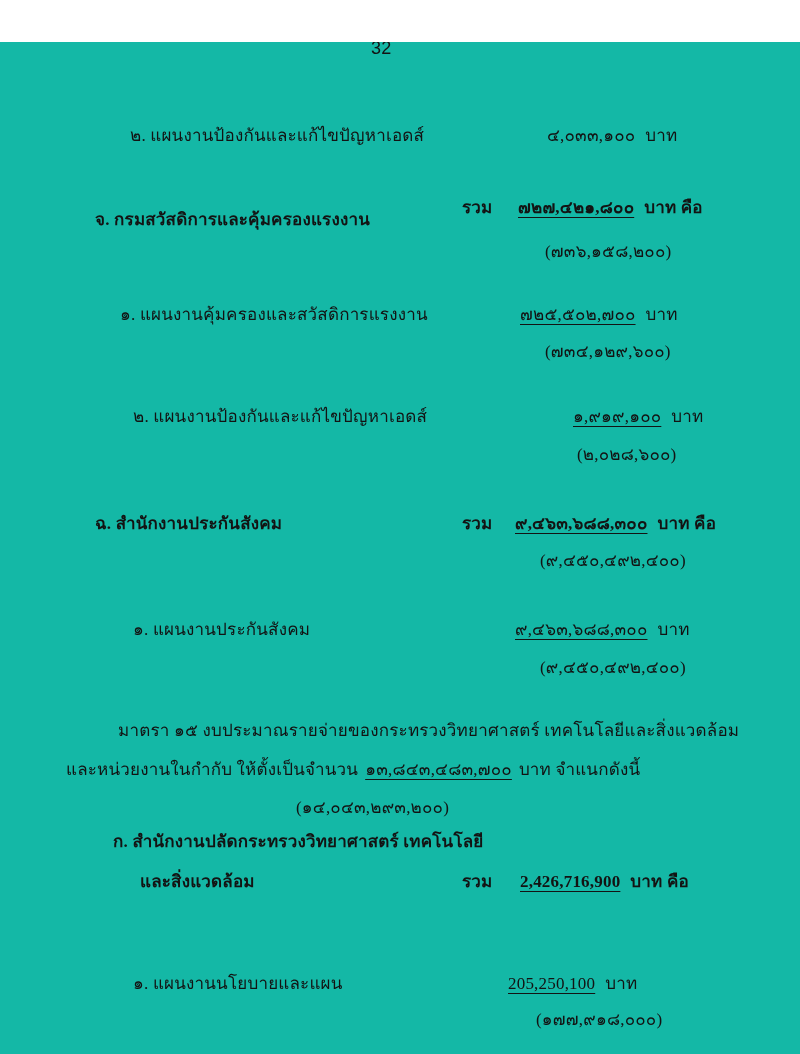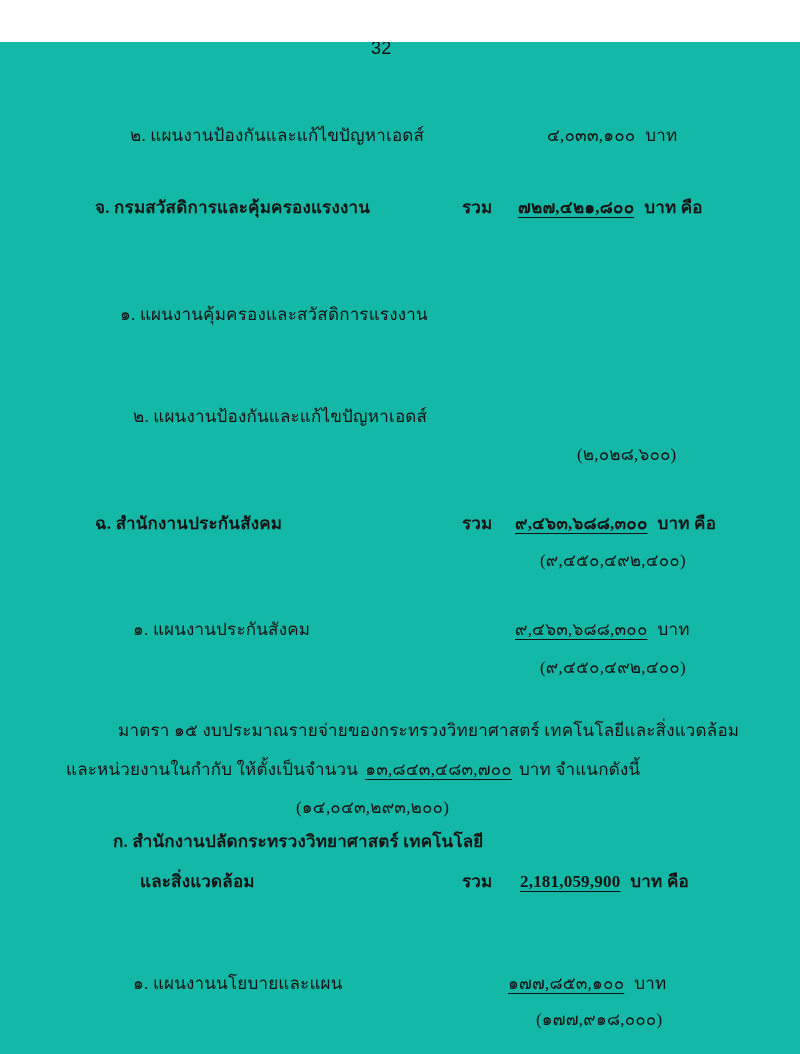--- a/index.html
+++ b/index.html
@@ -41,29 +41,37 @@
 
 <div class="page">
 
   <div class="t pageno" style="top:-7px; left:371px;">32</div>
 
   <div class="t" style="top:80px; left:130px;">๒. แผนงานป้องกันและแก้ไขปัญหาเอดส์</div>
   <div class="t" style="top:80px; left:547px;">
     <span>๔,๐๓๓,๑๐๐</span><span class="unit">บาท</span>
   </div>
 
-  <div class="t b" style="top:152px; left:95px;">จ. กรมสวัสดิการและคุ้มครองแรงงาน</div>
+  <div class="t b" style="top:164px; left:95px;">จ. กรมสวัสดิการและคุ้มครองแรงงาน</div>
   <div class="t b" style="top:152px; left:462px;">รวม</div>
   <div class="t b" style="top:152px; left:518px;">
     <span class="u">๗๒๗,๔๒๑,๘๐๐</span><span class="unit">บาท คือ</span>
   </div>
+  <div class="t" style="top:196px; left:545px;">(๗๓๖,๑๕๘,๒๐๐)</div>
 
   <div class="t" style="top:259px; left:120px;">๑. แผนงานคุ้มครองและสวัสดิการแรงงาน</div>
+  <div class="t" style="top:259px; left:520px;">
+    <span class="u">๗๒๕,๕๐๒,๗๐๐</span><span class="unit">บาท</span>
+  </div>
+  <div class="t" style="top:296px; left:545px;">(๗๓๔,๑๒๙,๖๐๐)</div>
 
   <div class="t" style="top:361px; left:133px;">๒. แผนงานป้องกันและแก้ไขปัญหาเอดส์</div>
+  <div class="t" style="top:361px; left:573px;">
+    <span class="u">๑,๙๑๙,๑๐๐</span><span class="unit">บาท</span>
+  </div>
   <div class="t" style="top:399px; left:577px;">(๒,๐๒๘,๖๐๐)</div>
 
   <div class="t b" style="top:468px; left:95px;">ฉ. สำนักงานประกันสังคม</div>
   <div class="t b" style="top:468px; left:462px;">รวม</div>
   <div class="t b" style="top:468px; left:515px;">
     <span class="u">๙,๔๖๓,๖๘๘,๓๐๐</span><span class="unit">บาท คือ</span>
   </div>
   <div class="t" style="top:505px; left:540px;">(๙,๔๕๐,๔๙๒,๔๐๐)</div>
 
   <div class="t" style="top:574px; left:133px;">๑. แผนงานประกันสังคม</div>
@@ -75,24 +83,24 @@
   <div class="t" style="top:675px; left:118px;">มาตรา ๑๕ งบประมาณรายจ่ายของกระทรวงวิทยาศาสตร์ เทคโนโลยีและสิ่งแวดล้อม</div>
   <div class="t" style="top:714px; left:66px;">
     <span>และหน่วยงานในกำกับ ให้ตั้งเป็นจำนวน</span><span class="u gap">๑๓,๘๔๓,๔๘๓,๗๐๐</span><span class="gap">บาท จำแนกดังนี้</span>
   </div>
   <div class="t" style="top:752px; left:296px;">(๑๔,๐๔๓,๒๙๓,๒๐๐)</div>
 
   <div class="t b" style="top:826px; left:140px;">และสิ่งแวดล้อม</div>
   <div class="t b" style="top:786px; left:113px;">ก. สำนักงานปลัดกระทรวงวิทยาศาสตร์ เทคโนโลยี</div>
   <div class="t b" style="top:826px; left:462px;">รวม</div>
   <div class="t b" style="top:826px; left:520px;">
-    <span class="u">2,181,059,900</span><span class="unit">บาท คือ</span>
+    <span class="u">2,426,716,900</span><span class="unit">บาท คือ</span>
   </div>
 
   <div class="t" style="top:928px; left:133px;">๑. แผนงานนโยบายและแผน</div>
   <div class="t" style="top:928px; left:508px;">
-    <span class="u">๑๗๗,๘๕๓,๑๐๐</span><span class="unit">บาท</span>
+    <span class="u">205,250,100</span><span class="unit">บาท</span>
   </div>
   <div class="t" style="top:964px; left:536px;text-align:center;">(๑๗๗,๙๑๘,๐๐๐)</div>
 
   <div class="t footer" style="top:1010px; left:337px;">ร่างพระราชบัญญัติงบประมาณรายจ่ายประจำปีงบประมาณ พ.ศ. 2546</div>
 
 </div>
 
 </body></html>

